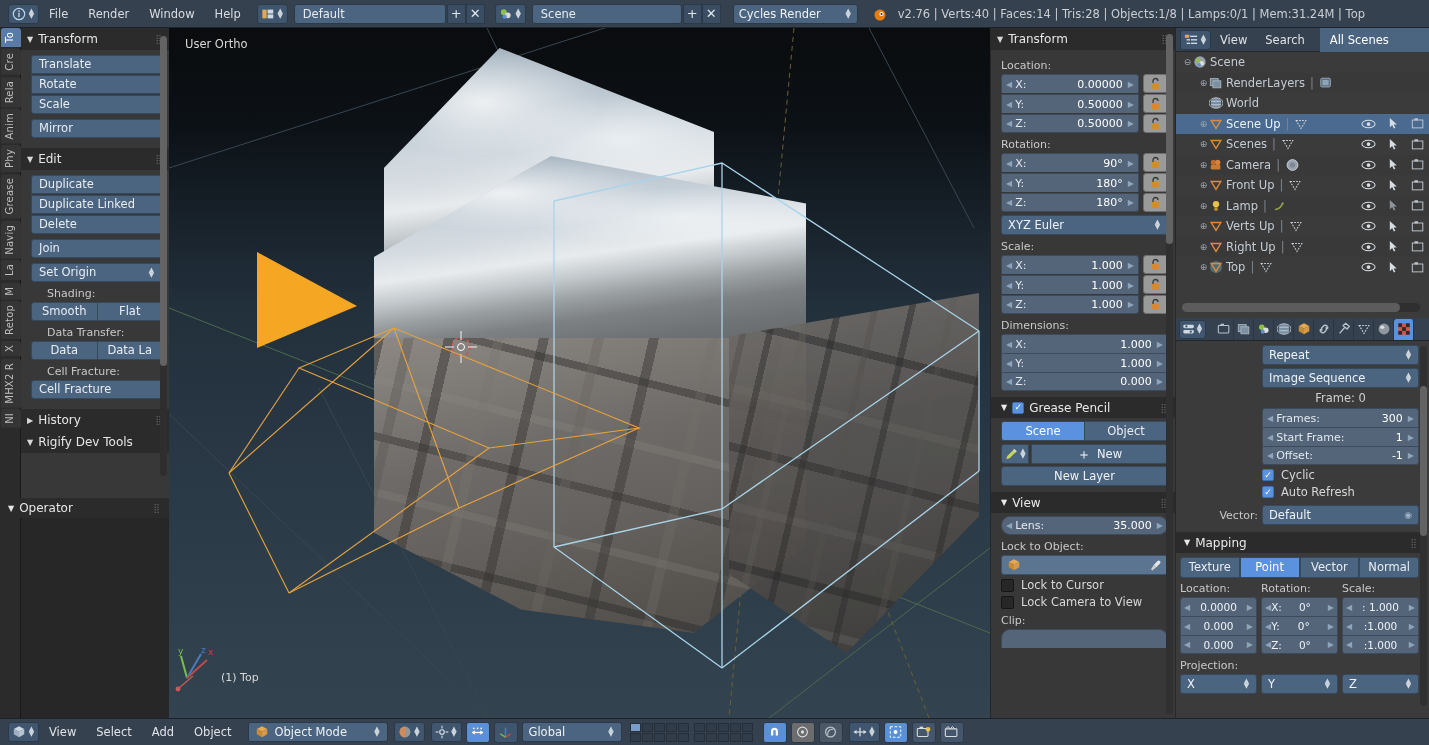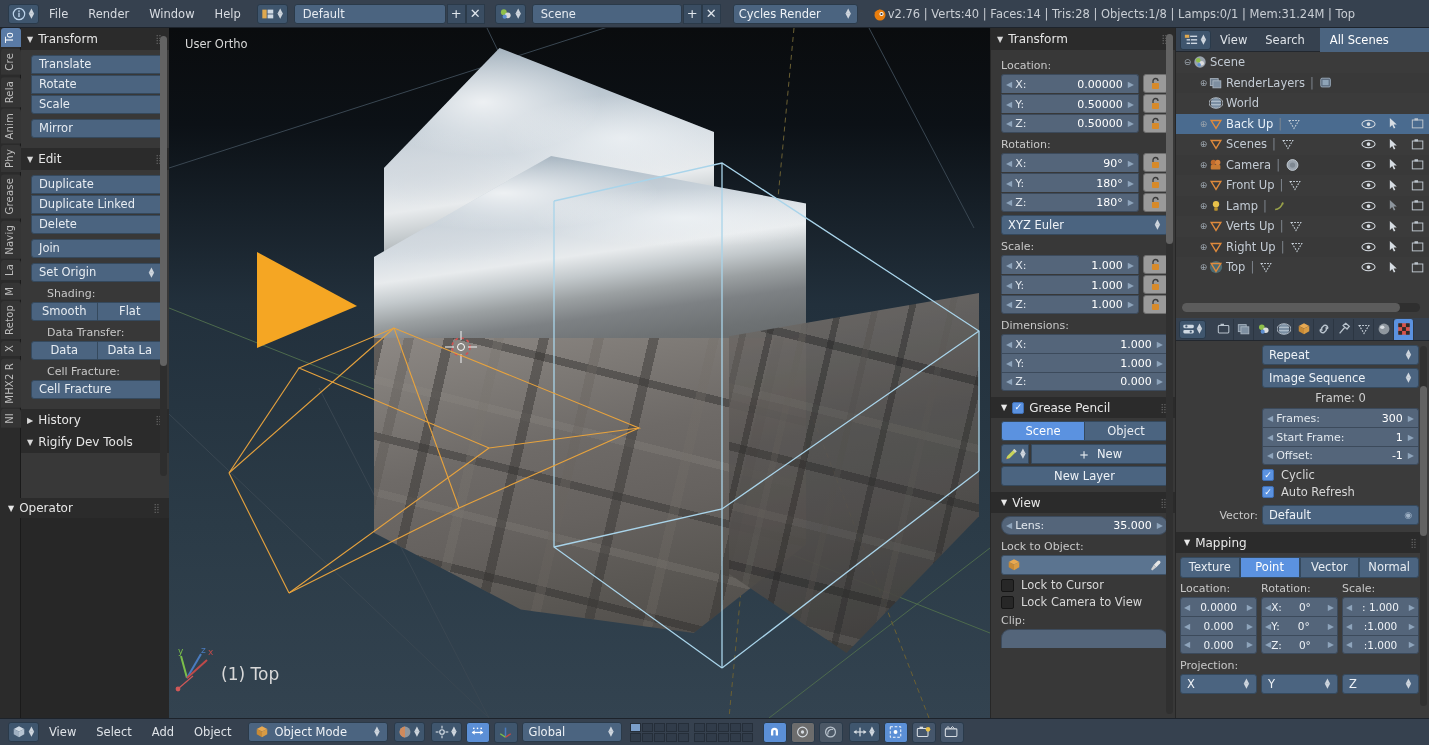--- a/index.html
+++ b/index.html
@@ -43,21 +43,21 @@
   .plusx div {
     width:19px; height:20px; background:#3a4d62; color:#e0e6ec;
     display:flex; align-items:center; justify-content:center;
     border:1px solid #2b3a49; font-size:13px; line-height:1;
   }
   .engine-sel {
     display:flex; align-items:center; justify-content:space-between;
     width:125px; height:20px; background:#4b6480; border:1px solid #2b3a49;
     border-radius:3px; margin-left:12px; padding:0 5px; font-size:11.5px; color:#eef2f6;
   }
-  .statustext { color:#c9ced4; font-size:11.5px; white-space:nowrap; }
+  .statustext { margin-left:10px; color:#c9ced4; font-size:11.5px; white-space:nowrap; }
   .blender-logo { width:16px;height:16px;margin-left:14px;display:inline-block; }
 
   
   .tabstrip {
     position:absolute; left:0; top:28px; width:21px; height:690px;
     background:#2b2b2b; border-right:1px solid #1a1a1a;
   }
   .vtab {
     width:20px; margin:0 0 2px 1px; background:#353535; color:#bfbfbf;
     writing-mode:vertical-rl; text-orientation:mixed; transform:rotate(180deg);
@@ -107,21 +107,21 @@
     background:#636363; border-radius:4px; display:block; }
 
   
   .viewport {
     position:absolute; left:169px; top:28px; width:821px; height:690px;
     background:#29353f; overflow:hidden;
   }
   .vp-sky { position:absolute; inset:0;
     background:linear-gradient(180deg,#0a0c0e 0%,#0c1116 14%,#22303c 40%,#2b3b47 72%,#334350 100%); }
   .vp-label-tl { position:absolute; left:16px; top:9px; color:#d8d8d8; font-size:11.5px; }
-  .vp-label-bl { position:absolute; left:52px; bottom:34px; color:#d8d8d8; font-size:17px; }
+  .vp-label-bl { position:absolute; left:52px; bottom:34px; color:#d8d8d8; font-size:11px; }
   .axis-gizmo { position:absolute; left:8px; bottom:32px; width:44px; height:44px; }
 
   
   .vp-svg { position:absolute; inset:0; }
 
   
   .cube-wrap { position:absolute; left:0; top:0; width:821px; height:690px; }
   .face {
     position:absolute; transform-origin: 0 0; overflow:hidden;
   }
@@ -851,21 +851,21 @@
             <path d="M2.2 6 h11.6 M2.2 10 h11.6 M8 2 a8 6 0 0 1 0 12 a8 6 0 0 1 0 -12" fill="none" stroke="#cfd9e3" stroke-width="0.9"></path>
           </svg>
         <span class="nm">World</span>
       </div>
 
       <div class="ol-row sel" style="padding-left:22px">
         <span class="disc">⊕</span>
         <svg width="14" height="14" viewBox="0 0 16 16">
             <path d="M2.5 4 L13.5 4 L8 13 Z" fill="none" stroke="#e08a3c" stroke-width="1.6"></path>
           </svg>
-        <span class="nm">Back Up</span>
+        <span class="nm">Scene Up</span>
         <span class="sep">|</span>
         <svg width="14" height="14" viewBox="0 0 16 16">
             <path d="M2.5 4 L13.5 4 L8 13 Z" fill="none" stroke="#c9d2da" stroke-width="1.2" stroke-dasharray="2 1.4"></path>
           </svg>
         <span class="ol-right">
           <svg width="15" height="12" viewBox="0 0 16 12">
               <ellipse cx="8" cy="6" rx="7" ry="4" fill="none" stroke="#d7dde3" stroke-width="1.1"></ellipse>
               <circle cx="8" cy="6" r="2" fill="#d7dde3"></circle>
             </svg>
           <svg width="11" height="13" viewBox="0 0 12 14">

